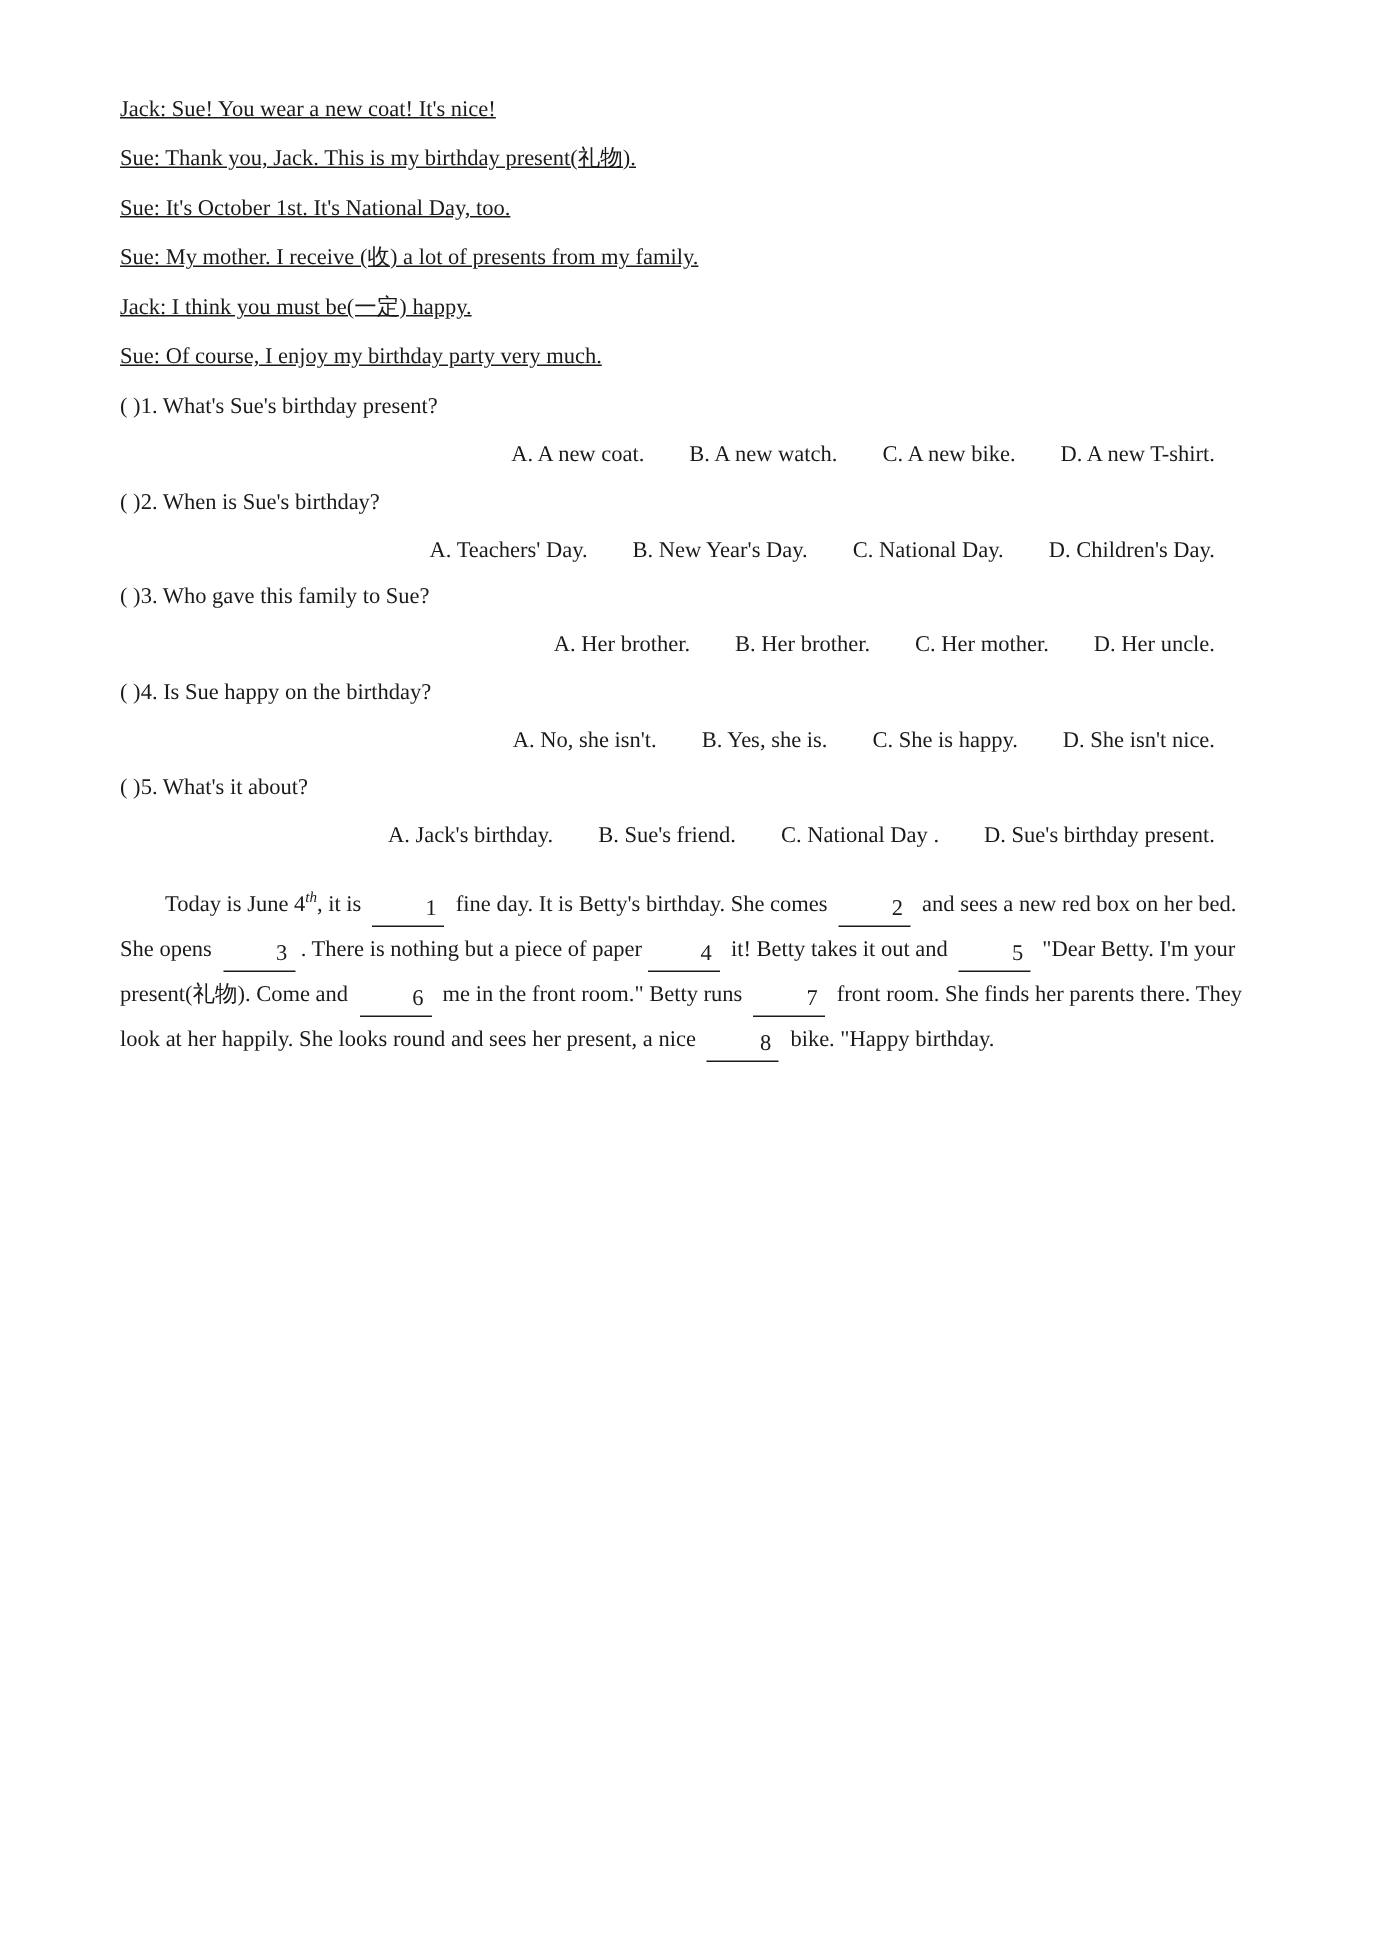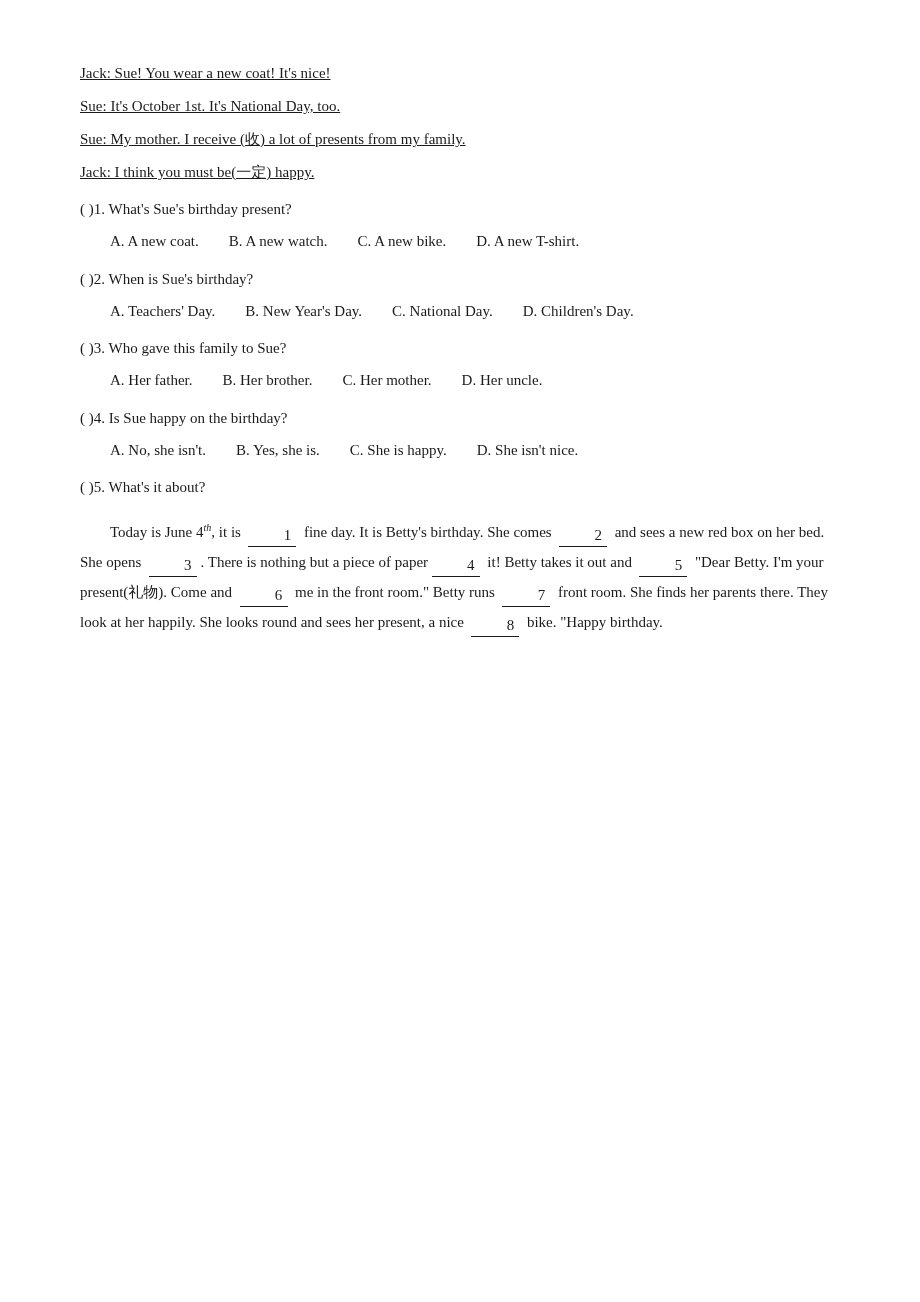--- a/index.html
+++ b/index.html
@@ -30,27 +30,27 @@
     }
     .dialogue-block {
       margin-bottom: 6px;
       text-decoration: underline;
     }
     .options-line {
       margin-left: 30px;
       margin-top: 4px;
       margin-bottom: 4px;
       line-height: 1.9;
+      text-align: right;
     }
     .option-item {
       display: inline;
       margin-right: 30px;
     }
     .paren-line {
-      margin-top: 10px;
       margin-bottom: 2px;
     }
     .section2-header {
       font-size: 15px;
       margin-top: 16px;
       margin-bottom: 8px;
     }
     .fill-para {
       text-indent: 2em;
       line-height: 2;
@@ -71,34 +71,37 @@
   </style>
 </head>
 <body>
 
 <div class="page-title"></div>
 
 <div class="section-header"></div>
 
 <div id="dialogues-container">
     <div class="dialogue-block">Jack: Sue! You wear a new coat! It's nice!</div>
+    <div class="dialogue-block">Sue: Thank you, Jack. This is my birthday present(礼物).</div>
     <div class="dialogue-block">Sue: It's October 1st. It's    National Day, too.</div>
     <div class="dialogue-block">Sue: My mother. I receive (收) a lot of presents from my family.</div>
     <div class="dialogue-block">Jack: I think you must be(一定) happy.</div>
+    <div class="dialogue-block">Sue: Of course, I enjoy my birthday party very much.</div>
   </div>
 
 <div id="questions-container">
     <div class="paren-line"><span>(    )</span><span>1. </span><span>What's Sue's birthday present?</span></div>
     <div class="options-line"><span class="option-item">A. A new coat.</span><span class="option-item">B. A new watch.</span><span class="option-item">C. A new bike.</span><span class="option-item">D.  A  new T-shirt.</span></div>
     <div class="paren-line"><span>(    )</span><span>2. </span><span>When is Sue's birthday?</span></div>
     <div class="options-line"><span class="option-item">A. Teachers' Day.</span><span class="option-item">B. New Year's Day.</span><span class="option-item">C. National Day.</span><span class="option-item">D.       Children's Day.</span></div>
     <div class="paren-line"><span>(    )</span><span>3. </span><span>Who gave this family to Sue?</span></div>
-    <div class="options-line"><span class="option-item">A. Her father.</span><span class="option-item">B. Her brother.</span><span class="option-item">C. Her mother.</span><span class="option-item">D. Her uncle.</span></div>
+    <div class="options-line"><span class="option-item">A. Her brother.</span><span class="option-item">B. Her brother.</span><span class="option-item">C. Her mother.</span><span class="option-item">D. Her uncle.</span></div>
     <div class="paren-line"><span>(    )</span><span>4. </span><span>Is Sue happy on the birthday?</span></div>
     <div class="options-line"><span class="option-item">A. No, she isn't.</span><span class="option-item">B. Yes, she is.</span><span class="option-item">C. She is happy.</span><span class="option-item">D.   She   isn't nice.</span></div>
     <div class="paren-line"><span>(    )</span><span>5. </span><span>What's it about?</span></div>
+    <div class="options-line"><span class="option-item">A. Jack's birthday.</span><span class="option-item">B. Sue's friend.</span><span class="option-item">C. National Day .</span><span class="option-item">D.  Sue's  birthday present.</span></div>
   </div>
 
 <div class="section2-header"></div>
 
 <div class="fill-para">
   Today is June 4<sup>th</sup>, it is &nbsp;<span class="blank">1</span>&nbsp; fine day. It is Betty's birthday. She comes &nbsp;<span class="blank">2</span>&nbsp; and sees a new red box on her bed. She opens &nbsp;<span class="blank">3</span>&nbsp;. There is nothing but a piece of paper <span class="blank">4</span>&nbsp; it! Betty takes it out and &nbsp;<span class="blank">5</span>&nbsp; "Dear Betty. I'm your present(礼物). Come and &nbsp;<span class="blank">6</span>&nbsp; me in the front room." Betty runs &nbsp;<span class="blank">7</span>&nbsp; front room. She finds her parents there. They look at her happily. She looks round and sees her present, a nice &nbsp;<span class="blank">8</span>&nbsp; bike. "Happy birthday.
 </div>
 
 </body></html>

